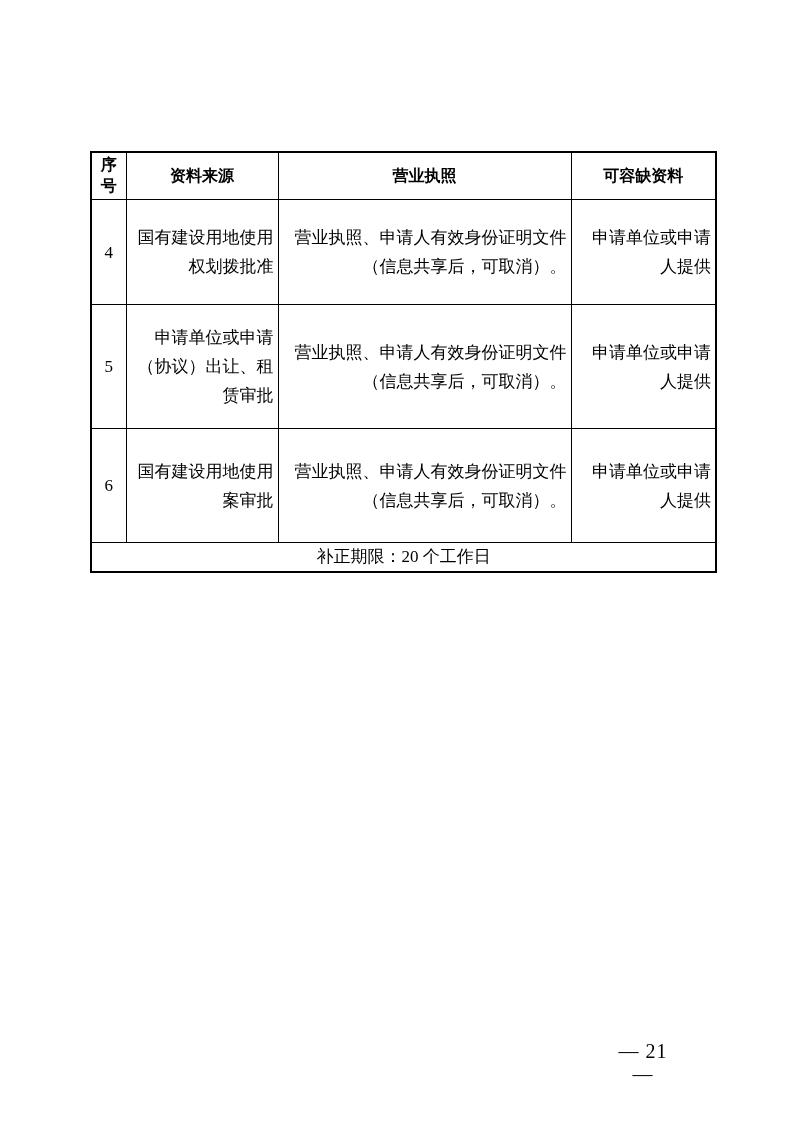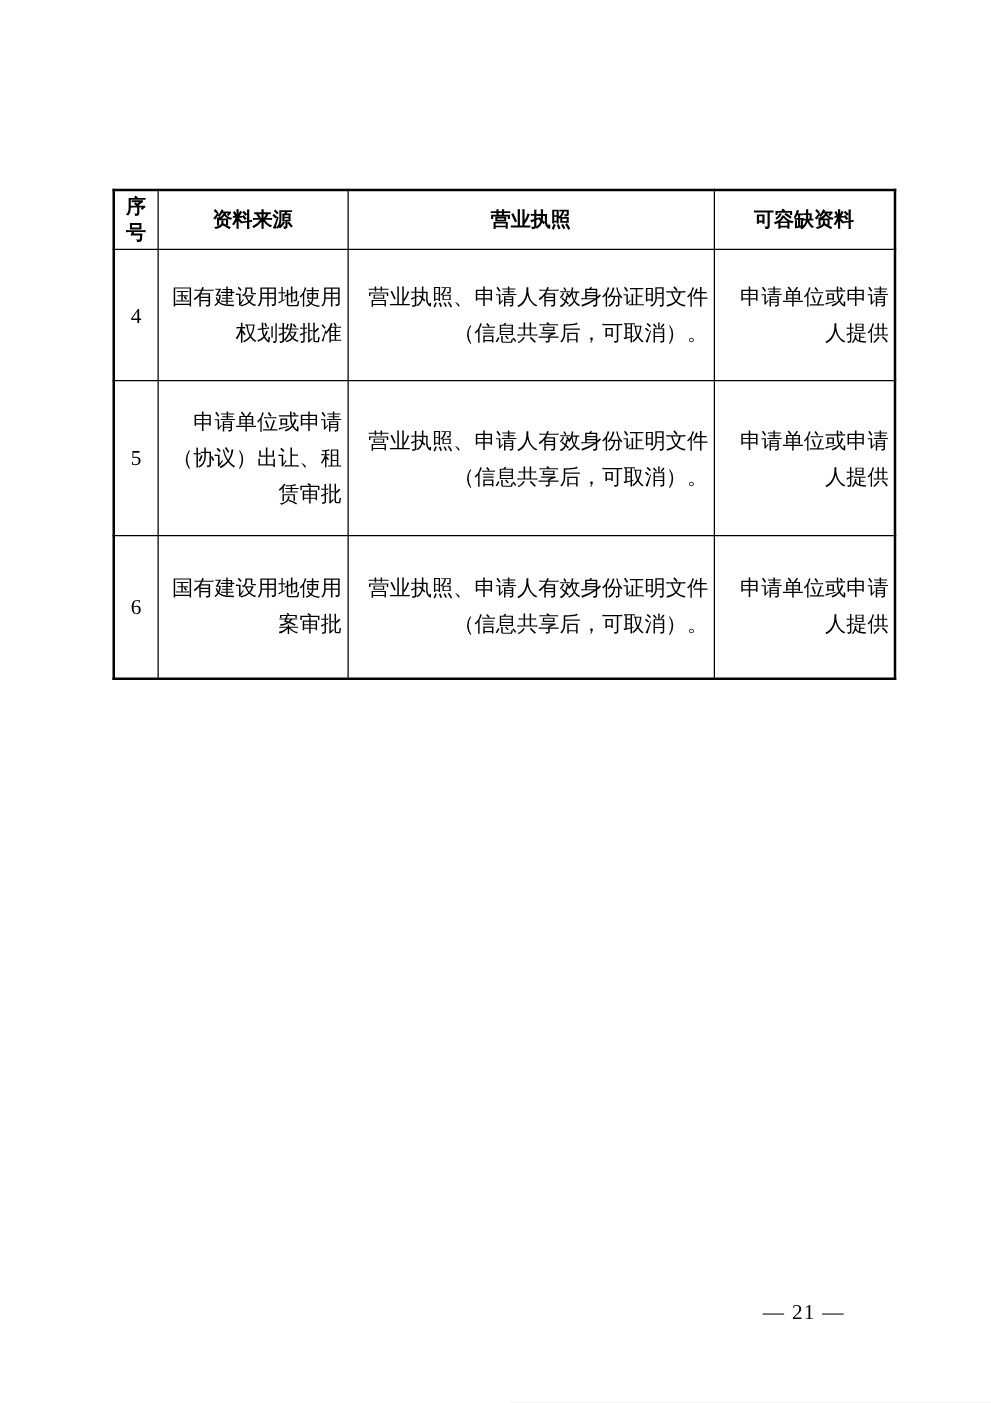--- a/index.html
+++ b/index.html
@@ -57,21 +57,21 @@
   tr.h-header { height: 34px; }
   tr.h-r4 { height: 105px; }
   tr.h-r5 { height: 124px; }
   tr.h-r6 { height: 114px; }
   tr.h-footer { height: 28px; }
   .page-number {
     position: absolute;
     left: 608px;
     top: 1040px;
     width: 70px;
-    font-size: 17px;
+    font-size: 20px;
     letter-spacing: 1px;
     text-align: center;
     font-family: "Liberation Serif", "DejaVu Serif", serif;
   }
 </style>
 </head>
 <body>
 
 <div class="page">
 
@@ -112,18 +112,21 @@
       </tr>
       <tr class="h-r6">
         <td class="num-cell">6</td>
         <td>国有建设用地使用
 案审批</td>
         <td>营业执照、申请人有效身份证明文件
 （信息共享后，可取消）。</td>
         <td>申请单位或申请
 人提供</td>
       </tr>
+      <tr class="h-footer">
+        <td class="footer-cell" colspan="4">补正期限：20 个工作日</td>
+      </tr>
     </tbody>
   </table>
 
   <div class="page-number">— 21 —</div>
 
 </div>
 
 </body></html>

